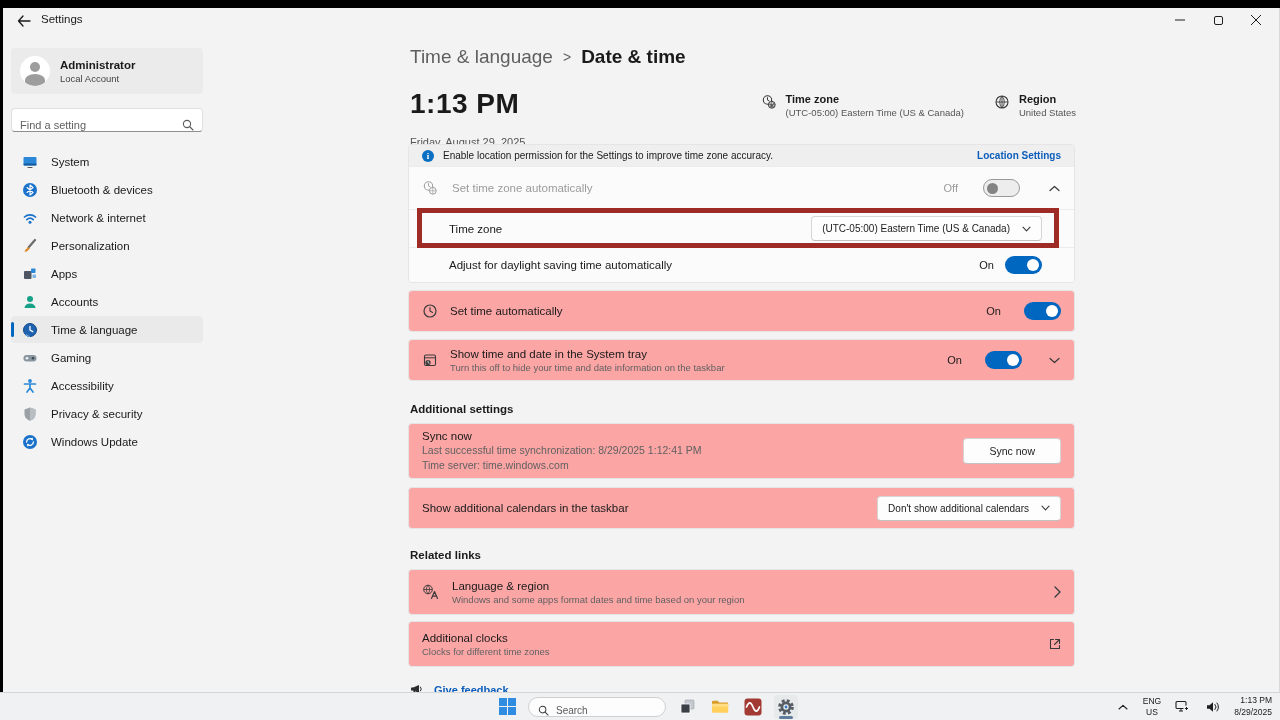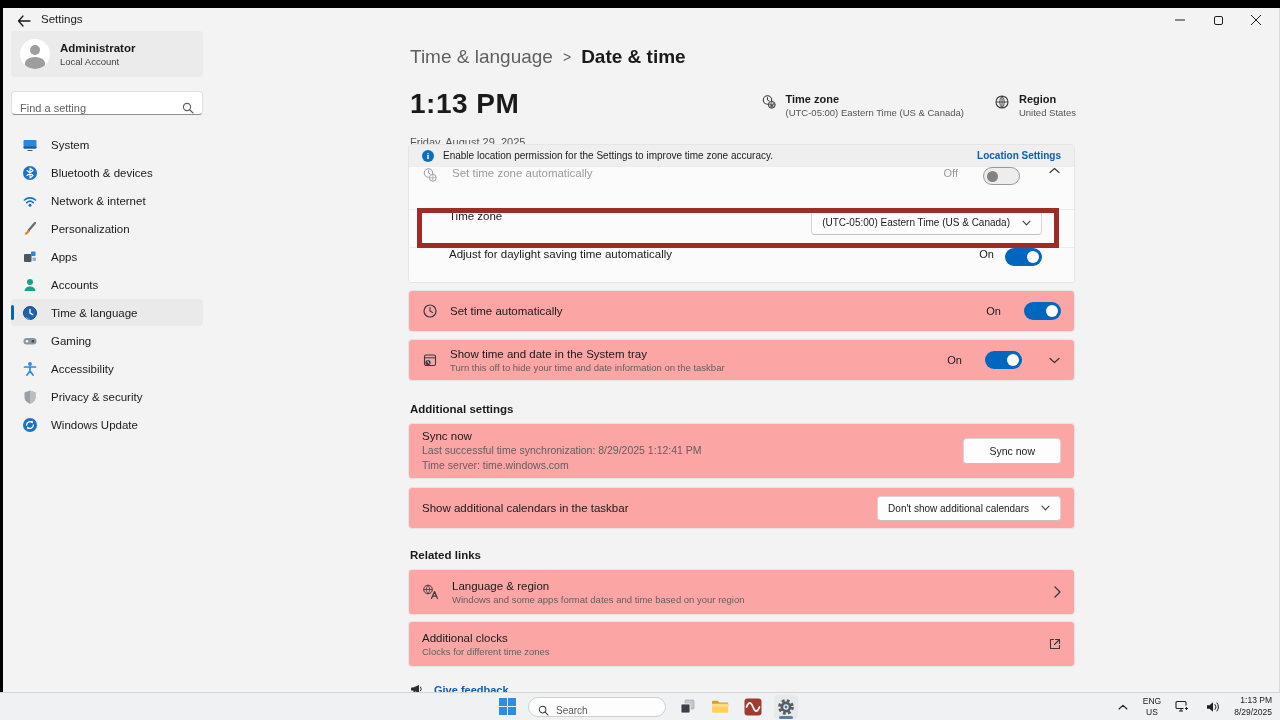--- a/index.html
+++ b/index.html
@@ -11,21 +11,21 @@
 
   
   .app{position:absolute;left:3px;top:8px;right:0;height:684px;background:#f3f3f3;overflow:hidden;border-right:1px solid #d9d9d9}
   .titlebar{position:absolute;left:0;top:0;right:0;height:28px}
   .back-btn{position:absolute;left:8px;top:2px;width:26px;height:22px;display:flex;align-items:center;justify-content:center;border-radius:4px;cursor:pointer}
   .tb-title{position:absolute;left:38px;top:5px;font-size:11.5px;color:#1a1a1a}
   .win-controls{position:absolute;right:4px;top:0;display:flex}
   .win-btn{width:38px;height:24px;display:flex;align-items:center;justify-content:center;color:#1f1f1f}
 
   
-  .sidebar{position:absolute;left:8px;top:23px;width:192px;bottom:0}
+  .sidebar{position:absolute;left:8px;top:40px;width:192px;bottom:0}
   .user-card{height:46px;background:#ebebeb;border-radius:4px;display:flex;align-items:center;padding-left:9px;gap:10px;cursor:pointer}
   .avatar{width:30px;height:30px;border-radius:50%;background:#fff;position:relative;overflow:hidden;flex:none}
   .avatar .head{position:absolute;left:10px;top:6px;width:10px;height:10px;border-radius:50%;background:#9d9d9d}
   .avatar .body{position:absolute;left:5px;top:18px;width:20px;height:12px;border-radius:50% 50% 0 0;background:#9d9d9d}
   .user-name{font-size:11.5px;font-weight:700;line-height:1.25}
   .user-type{font-size:9.5px;color:#444}
   .search-box{margin-top:14px;height:24px;background:#fff;border:1px solid #e0e0e0;border-bottom:1px solid #8f8f8f;border-radius:4px;display:flex;align-items:flex-end;padding:0 8px}
   .search-box input{border:none;outline:none;flex:1;font-size:11px;font-family:inherit;color:#1a1a1a;background:transparent}
   .search-box input::placeholder{color:#616161}
   .nav{margin-top:16px;display:flex;flex-direction:column;gap:1px}
@@ -47,21 +47,21 @@
   .hdr-chip .t1{font-size:11px;font-weight:700;line-height:1.3}
   .hdr-chip .t2{font-size:9.5px;color:#555;line-height:1.4}
 
   .content{position:absolute;top:108px;left:0;width:667px}
 
   
   .group{border:1px solid #e5e5e5;border-radius:4px;background:#fbfbfb}
   .banner{height:21px;background:#efefef;border-radius:3px 3px 0 0;display:flex;align-items:center;gap:9px;padding:0 13px;font-size:10px;color:#1a1a1a}
   .banner-link{margin-left:auto;color:var(--link);font-weight:700;font-size:10px;cursor:pointer}
   .info-dot{width:12px;height:12px;border-radius:50%;background:#0b6fc2;color:#fff;font-size:9px;font-weight:700;display:flex;align-items:center;justify-content:center;font-family:"Liberation Serif",serif;flex:none}
-  .row{display:flex;padding:0 13px;background:#fbfbfb;border-top:1px solid #ececec}
+  .row{display:flex;align-items:center;padding:0 13px;background:#fbfbfb;border-top:1px solid #ececec}
   .row.main-row{height:43px;gap:14px}
   .row.sub{padding-left:40px;padding-right:32px}
   .row.last{border-radius:0 0 3px 3px}
   .row-label{font-size:11.5px}
   .row-label.disabled{color:#9b9b9b}
   .row-sub-label{font-size:11.5px}
   .spacer{flex:1}
   .state-txt{font-size:11px;color:#1a1a1a;margin-right:11px}
   .state-txt.disabled{color:#9b9b9b}
 

